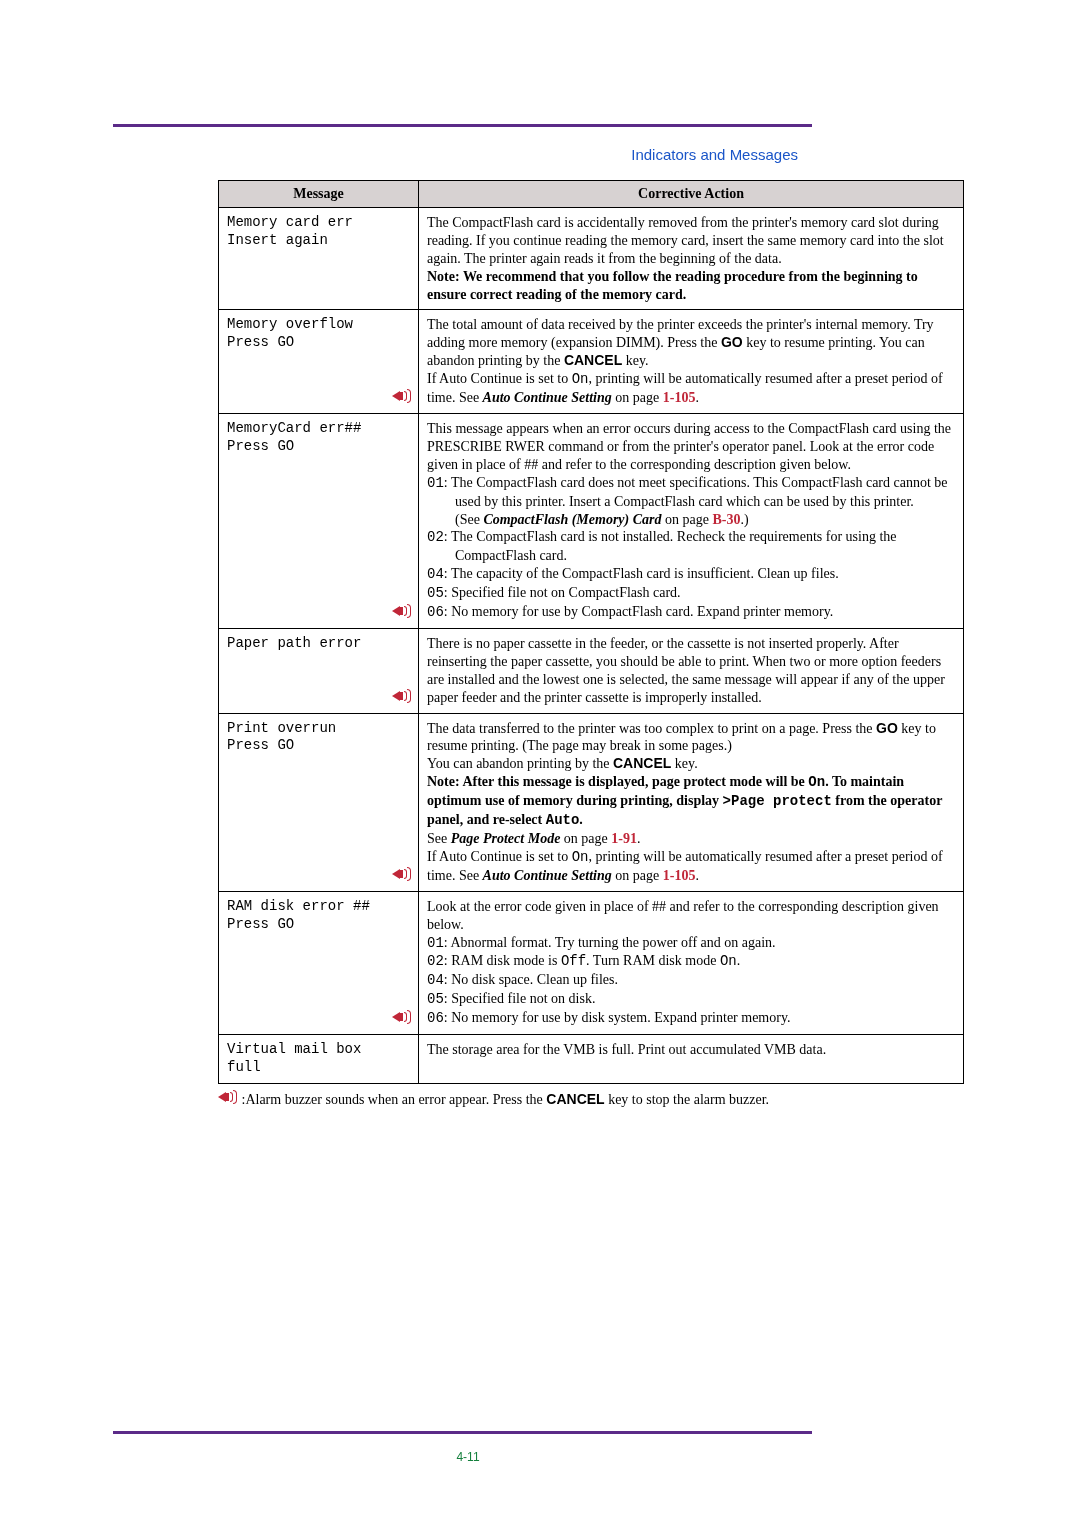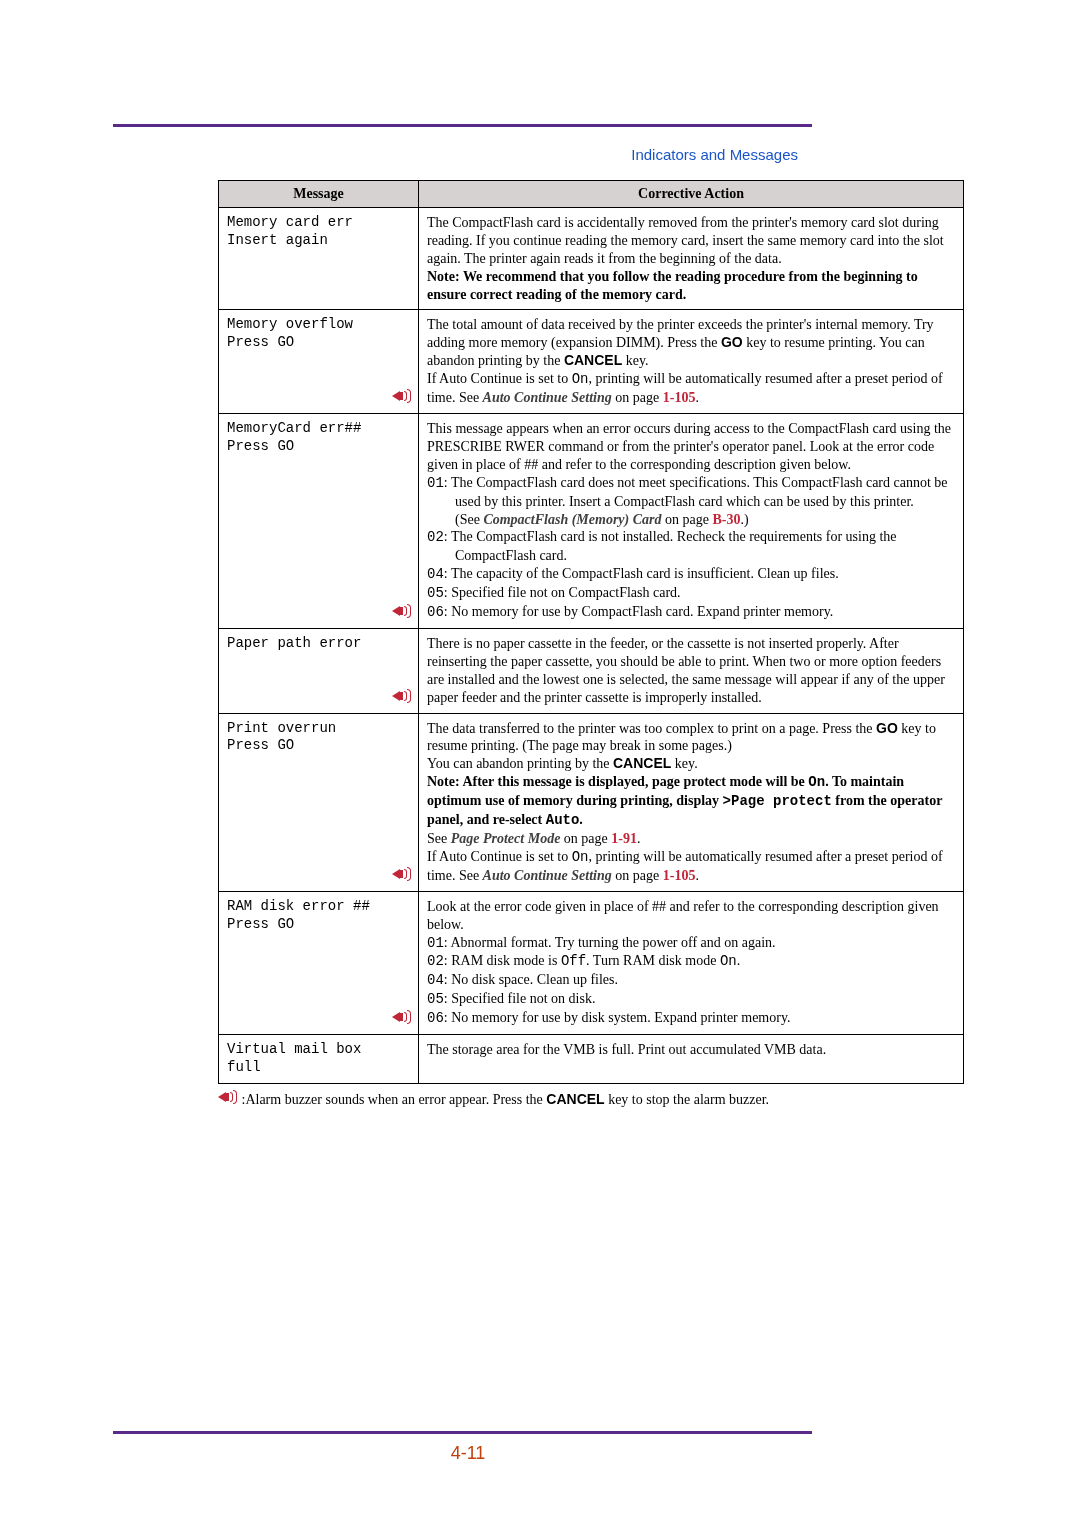--- a/index.html
+++ b/index.html
@@ -1,31 +1,31 @@
 <!DOCTYPE html>
 <html><head>
 <meta charset="utf-8">
 <style>
   * { box-sizing: border-box; margin: 0; padding: 0; }
   html, body { width: 1080px; height: 1528px; background: #fff; font-family: Georgia, 'Times New Roman', serif; color: #000; }
   .page { width: 920px; height: 1528px; position: relative; padding: 138px 120px 0 218px; }
   .top-hr { position: absolute; left: 113px; right: 108px; top: 124px; height: 3px; background: #5b2a88; }
   .bottom-hr { position: absolute; left: 113px; right: 108px; bottom: 94px; height: 3px; background: #5b2a88; }
   .header-link { position: absolute; right: 122px; top: 146px; font-size: 15px; color: #1a55c8; font-family: Arial, Helvetica, sans-serif; }
-  .pagenum { position: absolute; left: 16px; right: 0; bottom: 64px; text-align: center; font-size: 18px; color: #c2410c; font-family: Arial, Helvetica, sans-serif; }
+  .pagenum { position: absolute; left: 16px; right: 0; bottom: 64px; text-align: center; font-size: 12px; color: #15803d; font-family: Arial, Helvetica, sans-serif; }
   table { width: 746px; border-collapse: collapse; margin-top: 42px; table-layout: fixed; }
   th, td { border: 1px solid #000; vertical-align: top; font-size: 14px; line-height: 1.28; }
   th { background: #d7d2d2; text-align: center; font-weight: bold; padding: 4px 6px; font-family: Georgia, serif; }
   col.msg { width: 200px; }
   td.msg { padding: 6px 8px 6px 8px; font-family: 'Courier New', monospace; font-size: 14px; position: relative; }
   td.action { padding: 6px 6px 6px 8px; font-family: Georgia, serif; }
   td.action .mono { font-family: 'Courier New', monospace; text-align: right; }
   td.action b, td.action strong { font-weight: bold; }
   td.action .sans-bold { font-family: Arial, Helvetica, sans-serif; font-weight: bold; }
-  td.action .link { color: #404040; font-style: italic; font-weight: bold; }
+  td.action .link { color: #000000; font-style: italic; font-weight: bold; }
   td.action .link-only { color: #c02638; font-weight: bold; }
   .sound-wrap { position: absolute; right: 6px; bottom: 4px; }
   .sound-icon { display: inline-block; width: 20px; height: 14px; position: relative; }
   .sound-icon .tri { position:absolute; left:0; top:2px; width:0; height:0; border-top:5px solid transparent; border-bottom:5px solid transparent; border-right:8px solid #c02638; }
   .sound-icon .box { position:absolute; left:7px; top:3px; width:4px; height:8px; background:#c02638; }
   .sound-icon .w1 { position:absolute; left:12px; top:2px; width:3px; height:10px; border:1px solid #c02638; border-left:none; border-radius:0 6px 6px 0; }
   .sound-icon .w2 { position:absolute; left:15px; top:0px; width:4px; height:14px; border:1px solid #c02638; border-left:none; border-radius:0 8px 8px 0; }
   .footnote { margin-top: 6px; font-size: 14px; font-family: Georgia, serif; width: 746px; }
   .footnote .sans-bold { font-family: Arial, Helvetica, sans-serif; font-weight: bold; }
   .indent { display:block; padding-left: 28px; text-indent: -28px; }

